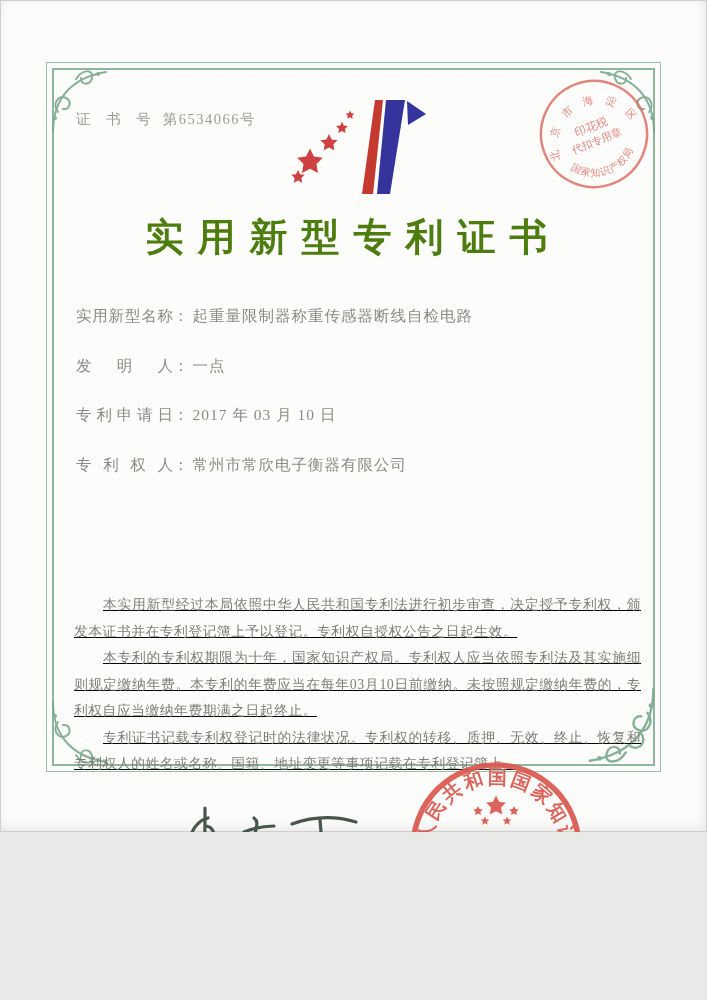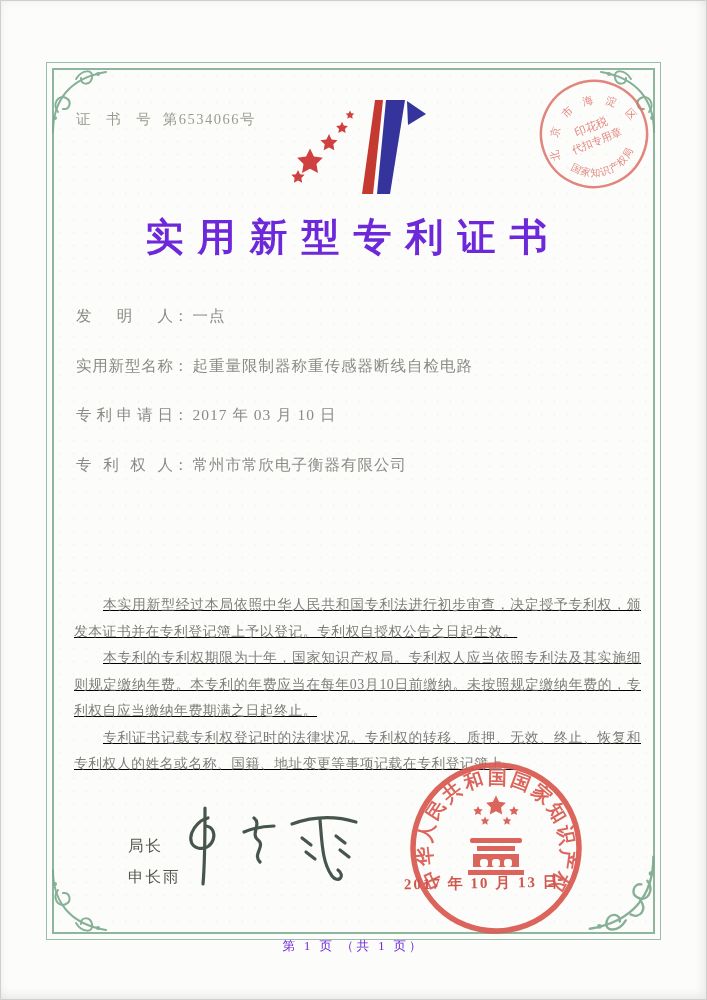--- a/index.html
+++ b/index.html
@@ -1,18 +1,18 @@
 <!DOCTYPE html>
 <html><head>
 <meta charset="utf-8">
 <style>
   * { margin:0; padding:0; box-sizing:border-box; }
   html,body { width:707px; height:1000px; background:#e9e9e7; font-family:"Liberation Serif", serif; }
   .page {
-    position:relative; width:707px; height:1000px; overflow:hidden;
+    position:relative; width:707px; height:832px; overflow:hidden;
     background:#fcfcfa;
     box-shadow: inset 0 0 0 1px #cfcfcd, inset -4px -5px 10px rgba(0,0,0,.07), inset 3px 3px 8px rgba(0,0,0,.04);
   }
   
   .frame-outer { position:absolute; top:62px; left:46px; right:46px; bottom:60px; border:1px solid rgba(122,169,140,.75); }
   .frame-inner { position:absolute; top:68px; left:52px; right:52px; bottom:66px; border:2px solid rgba(122,169,140,.85); }
   .cert-bg { position:absolute; top:70px; left:54px; right:54px; bottom:68px;
     background-image: radial-gradient(circle, rgba(122,169,140,.055) 1px, transparent 1.4px);
     background-size: 13px 13px; }
   .corner { position:absolute; width:70px; height:70px; opacity:.9; }
@@ -21,21 +21,21 @@
   .c-bl { bottom:64px; left:50px; transform:scaleY(-1); }
   .c-br { bottom:64px; right:50px; transform:scale(-1,-1); width:84px; height:84px; }
 
   .cert-no { position:absolute; left:76px; top:110px; font-size:14.5px; color:#9b9b93; }
   .cert-no .pre { letter-spacing:6px; margin-right:6px; }
   .cert-no .num { letter-spacing:1.5px; }
 
   .logo { position:absolute; left:276px; top:96px; }
 
   .title { position:absolute; left:0; right:0; top:212px; text-align:center;
-    font-size:38px; font-weight:700; color:#6d28d9; letter-spacing:14px; }
+    font-size:38px; font-weight:700; color:#4d7c0f; letter-spacing:14px; }
 
   .fields { position:absolute; left:76px; right:66px; top:306px; }
   .field-row { height:49.5px; font-size:15.5px; color:#8b8b85; white-space:nowrap; }
   .f-label { display:inline-block; width:97px; text-align:justify; text-align-last:justify; vertical-align:top; }
   .f-colon { margin-right:4px; }
   .f-value { letter-spacing:1px; }
 
   .body-text { position:absolute; left:74px; right:66px; top:592px;text-decoration:underline; }
   .body-text p { font-size:13.8px; line-height:26.5px; color:#7e7e78; text-indent:2.1em;
     text-align:justify; letter-spacing:.5px; }
@@ -118,24 +118,24 @@
     </g>
     <polygon points="86,98 99,4 107,4 97,98" fill="#c43a31"></polygon>
     <polygon points="101,98 110,4 129,4 114,98" fill="#34349c"></polygon>
     <polygon points="131,5 150,18 132,29" fill="#34349c"></polygon>
   </svg>
 
   <div class="title">实用新型专利证书</div>
 
   <div class="fields">
     <div class="field-row">
+      <span class="f-label">实用新型名称</span><span class="f-colon">：</span><span class="f-value">起重量限制器称重传感器断线自检电路</span>
+    </div>
+    <div class="field-row">
       <span class="f-label">发明人</span><span class="f-colon">：</span><span class="f-value">一点</span>
-    </div>
-    <div class="field-row">
-      <span class="f-label">实用新型名称</span><span class="f-colon">：</span><span class="f-value">起重量限制器称重传感器断线自检电路</span>
     </div>
     <div class="field-row">
       <span class="f-label">专利申请日</span><span class="f-colon">：</span><span class="f-value">2017 年 03 月 10 日</span>
     </div>
     <div class="field-row">
       <span class="f-label">专利权人</span><span class="f-colon">：</span><span class="f-value">常州市常欣电子衡器有限公司</span>
     </div>
   </div>
 
   <div class="body-text">

